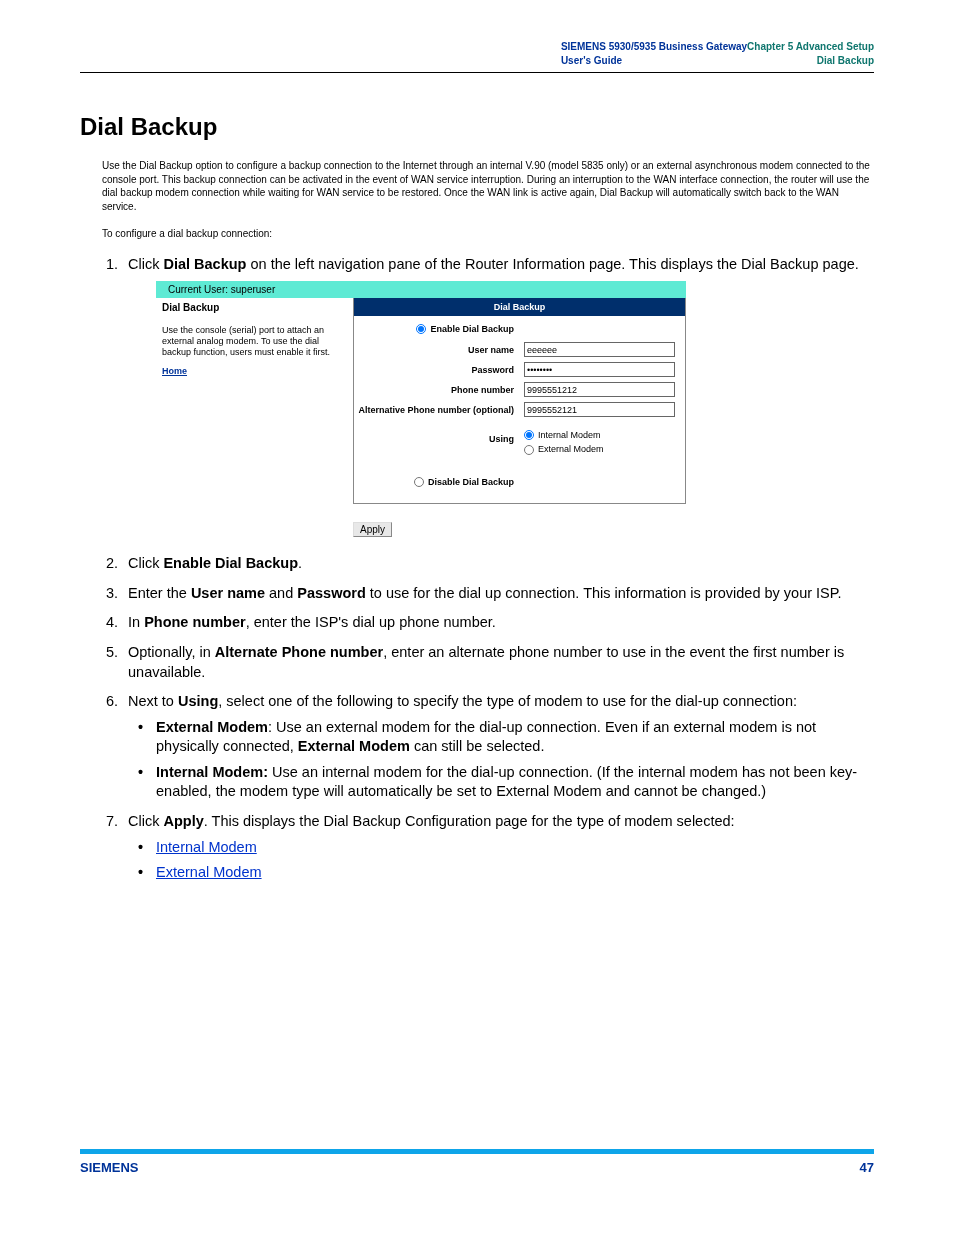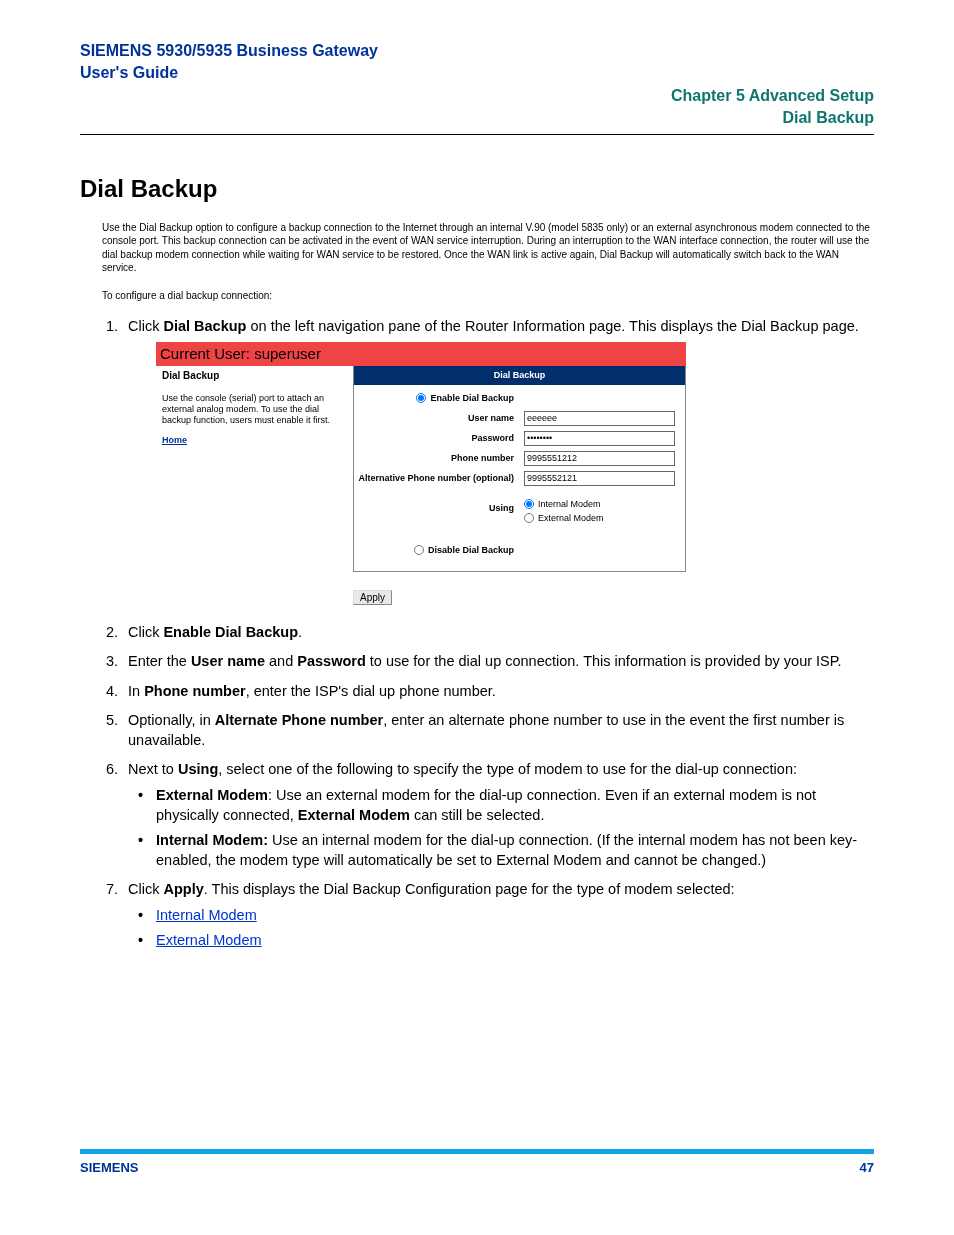--- a/index.html
+++ b/index.html
@@ -14,22 +14,21 @@
     box-sizing: border-box;
     padding: 40px 80px 30px 80px;
     position: relative;
   }
   .header {
     display: flex;
     justify-content: flex-end;
     border-bottom: 1px solid #000;
     padding-bottom: 4px;
     margin-bottom: 40px;
-    font-size: 16px;
-    flex-direction: column;
+    font-size: 10px;
   }
   .header-left {
     color: #003399;
     font-weight: bold;
     line-height: 1.4;
   }
   .header-right {
     color: #0f766e;
     font-weight: bold;
     text-align: right;
@@ -76,24 +75,24 @@
     color: #0033cc;
     text-decoration: underline;
   }
   
   .shot {
     margin: 6px 0 16px 28px;
     width: 530px;
     font-family: Tahoma, Arial, sans-serif;
   }
   .shot-top {
-    background: #ef4444;
+    background: #5eead4;
     color: #000;
-    font-size: 15px;
-    padding: 2px 4px;
+    font-size: 10px;
+    padding: 2px 12px;
   }
   .shot-main {
     display: flex;
     background: #fff;
   }
   .shot-left {
     width: 185px;
     padding: 4px 6px;
     font-size: 9px;
     line-height: 1.25;

